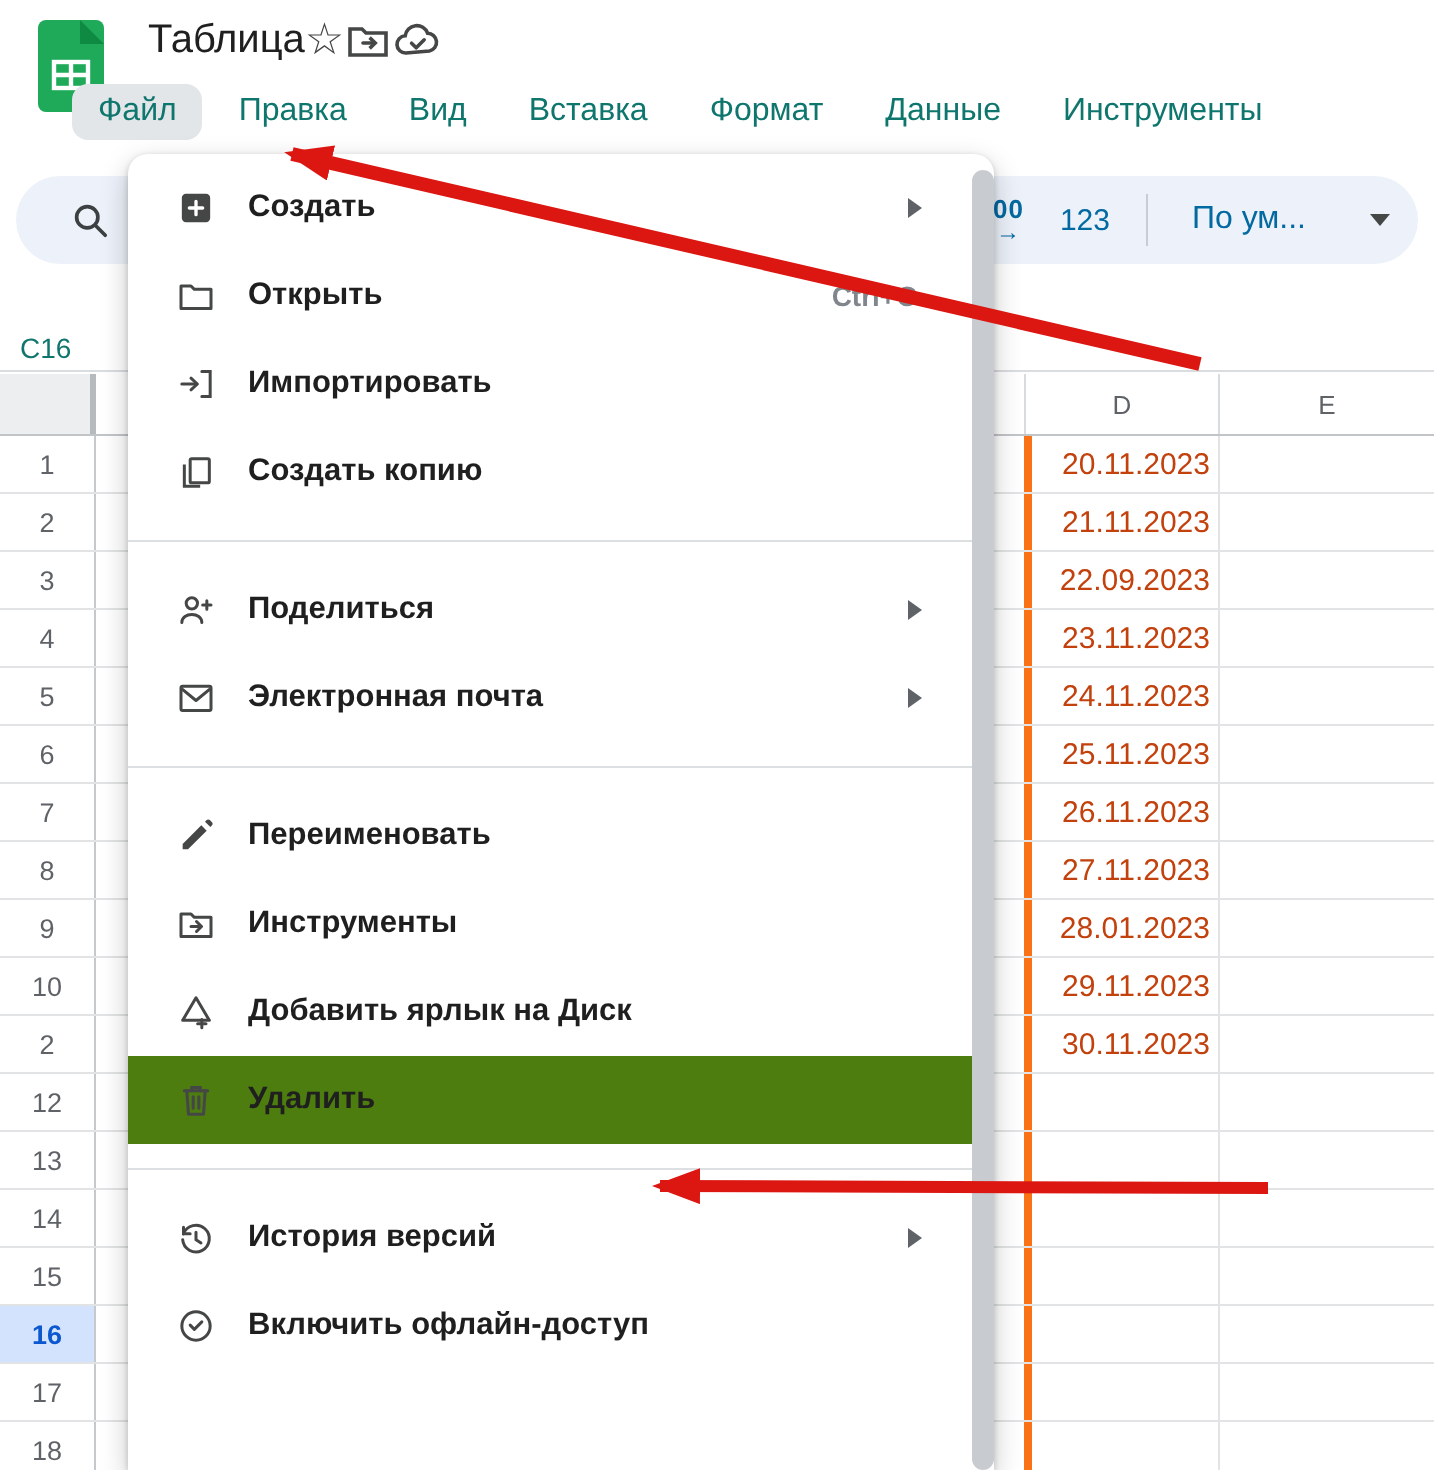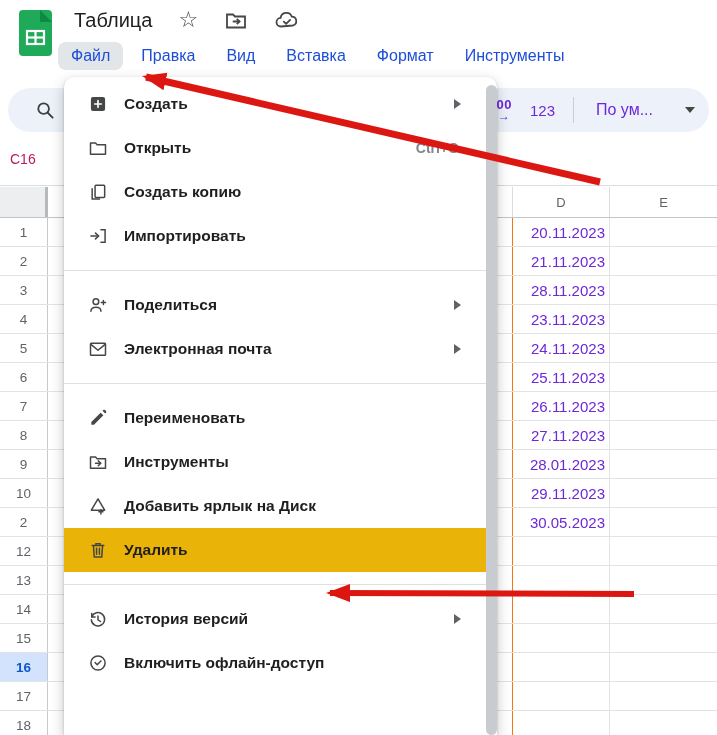--- a/index.html
+++ b/index.html
@@ -4,57 +4,57 @@
 <style>
   html,body{margin:0;padding:0;}
   body{
     width:717px;height:735px;position:relative;overflow:hidden;
     background:#fff;font-family:"Liberation Sans",sans-serif;
     -webkit-font-smoothing:antialiased;
   }
   
   .topbar{position:absolute;left:0;top:0;width:717px;height:88px;background:#fff;z-index:3;}
   .logo{position:absolute;left:17px;top:8px;}
-  .titlerow{position:absolute;left:74px;top:8px;display:flex;align-items:center;gap:26px;}
+  .titlerow{position:absolute;left:74px;top:8px;display:flex;align-items:center;}
   .doctitle{font-size:20px;color:#1f1f1f;}
   .hicon{color:#444746;display:flex;align-items:center;}
   .star{font-size:22px;line-height:22px;color:#444746;}
-  .menubar{position:absolute;left:58px;top:42px;display:flex;gap:5px;align-items:center;font-size:16px;color:#1d4ed8;z-index:4;text-align:center;}
+  .menubar{position:absolute;left:36px;top:42px;display:flex;gap:5px;align-items:center;font-size:16px;color:#0f766e;z-index:4;text-align:center;}
   .mb-item{padding:5px 13px;border-radius:8px;cursor:default;white-space:nowrap;}
   .mb-item.active{background:#e2e6e9;}
   
   .toolbar{position:absolute;left:8px;top:88px;width:701px;height:44px;background:#edf2fa;border-radius:22px;z-index:1;}
   .tb-search{position:absolute;left:26px;top:11px;color:#3c4043;}
-  .tb-right{position:absolute;right:14px;top:0;height:44px;display:flex;align-items:center;gap:18px;color:#6d28d9;}
+  .tb-right{position:absolute;right:14px;top:0;height:44px;display:flex;align-items:center;gap:18px;color:#0369a1;}
   .dec{display:flex;flex-direction:column;align-items:center;line-height:11px;font-size:13px;font-weight:bold;letter-spacing:.5px;}
   .dec .arr{font-size:12px;font-weight:normal;margin-top:1px;}
   .fmt123{font-size:15px;}
   .tb-div{width:1px;height:26px;background:#c7cdd6;}
   .fontsel{font-size:16px;margin-left:4px;}
   .caret{width:0;height:0;border-left:5px solid transparent;border-right:5px solid transparent;border-top:6px solid #444746;margin-left:14px;}
   
   .formula{position:absolute;left:0;top:132px;width:717px;height:54px;background:#fff;border-bottom:1px solid #dadde0;z-index:1;box-sizing:border-box;}
-  .namebox{position:absolute;left:10px;top:0;height:54px;display:flex;align-items:center;font-size:14px;color:#be185d;}
+  .namebox{position:absolute;left:10px;top:15px;height:54px;display:flex;align-items:center;font-size:14px;color:#0f766e;}
   
   .colheads{position:absolute;left:0;top:187px;width:717px;height:31px;background:#fff;border-bottom:1px solid #c2c5c8;box-sizing:border-box;z-index:1;font-size:13px;color:#5f6368;}
   .corner{position:absolute;left:0;top:0;width:48px;height:30px;background:#eceef0;border-right:3px solid #b7babd;box-sizing:border-box;}
   .chD{position:absolute;left:512px;top:0;width:97px;height:30px;border-left:1px solid #d9dcdf;display:flex;align-items:center;justify-content:center;box-sizing:border-box;}
   .chE{position:absolute;left:609px;top:0;width:108px;height:30px;border-left:1px solid #d9dcdf;display:flex;align-items:center;justify-content:center;box-sizing:border-box;}
   
   .grid{position:absolute;left:0;top:218px;width:717px;height:522px;z-index:1;}
   .grow{position:relative;height:29px;border-bottom:1px solid #e2e3e4;box-sizing:border-box;background:#fff;}
   .rh{position:absolute;left:0;top:0;width:48px;height:28px;border-right:1px solid #c6c9cc;display:flex;align-items:center;justify-content:center;font-size:13.5px;color:#5f6368;box-sizing:border-box;background:#fff;}
   .rh.sel{background:#d3e3fd;color:#0b57d0;font-weight:bold;}
-  .cd{position:absolute;left:512px;top:0;width:97px;height:28px;border-left:1px solid #f97316;display:flex;align-items:center;justify-content:flex-end;padding-right:4px;font-size:15px;color:#6d28d9;box-sizing:border-box;}
+  .cd{position:absolute;left:512px;top:0;width:97px;height:28px;border-left:4px solid #f97316;display:flex;align-items:center;justify-content:flex-end;padding-right:4px;font-size:15px;color:#c2410c;box-sizing:border-box;}
   .ce{position:absolute;left:609px;top:0;width:108px;height:28px;border-left:1px solid #e2e3e4;box-sizing:border-box;}
   
   .menu{position:absolute;left:64px;top:77px;width:433px;height:658px;background:#fff;border-radius:10px 10px 0 0;
         box-shadow:0 1px 3px rgba(0,0,0,.18),0 5px 14px rgba(0,0,0,.22);z-index:10;padding-top:5px;box-sizing:border-box;font-weight:bold;}
   .mi{height:44px;display:flex;align-items:center;padding:0 14px 0 24px;position:relative;}
-  .mi.hl{background:#eab308;}
+  .mi.hl{background:#4d7c0f;}
   .mic{width:20px;height:20px;margin-right:16px;color:#444746;flex:0 0 auto;display:flex;align-items:center;justify-content:center;}
   .mil{font-size:15.5px;color:#1f1f1f;white-space:nowrap;}
   .mshort{margin-left:auto;margin-right:24px;font-size:14px;color:#80868b;}
   .msub{margin-left:auto;margin-right:22px;width:0;height:0;border-top:5px solid transparent;border-bottom:5px solid transparent;border-left:7px solid #5f6368;}
   .mdiv{height:1px;background:#dde0e3;margin:12px 0;}
   .mscroll{position:absolute;left:422px;top:8px;width:11px;height:650px;background:#c8ccd1;border-radius:6px;}
   
   .annot{position:absolute;left:0;top:0;width:717px;height:735px;z-index:30;pointer-events:none;}
   svg.ic{display:block;}
 </style>
@@ -89,20 +89,21 @@
         <path d="M9.8 13.6l2.3 2.3 4-4" stroke-linecap="round" stroke-linejoin="round"></path>
       </svg>
     </span>
   </div>
   <div class="menubar">
     <span class="mb-item active">Файл</span>
     <span class="mb-item">Правка</span>
     <span class="mb-item">Вид</span>
     <span class="mb-item">Вставка</span>
     <span class="mb-item">Формат</span>
+    <span class="mb-item">Данные</span>
     <span class="mb-item">Инструменты</span>
   </div>
 </div>
 
 <div class="toolbar">
   <span class="tb-search">
     <svg class="ic" width="22" height="22" viewBox="0 0 24 24" fill="none" stroke="#3c4043" stroke-width="2">
       <circle cx="10.5" cy="10.5" r="5.8"></circle>
         <line x1="15" y1="15" x2="20.3" y2="20.3" stroke-linecap="round"></line>
     </svg>
@@ -135,21 +136,21 @@
       <div class="cd">20.11.2023</div>
       <div class="ce"></div>
     </div>
   <div class="grow">
       <div class="rh">2</div>
       <div class="cd">21.11.2023</div>
       <div class="ce"></div>
     </div>
   <div class="grow">
       <div class="rh">3</div>
-      <div class="cd">28.11.2023</div>
+      <div class="cd">22.09.2023</div>
       <div class="ce"></div>
     </div>
   <div class="grow">
       <div class="rh">4</div>
       <div class="cd">23.11.2023</div>
       <div class="ce"></div>
     </div>
   <div class="grow">
       <div class="rh">5</div>
       <div class="cd">24.11.2023</div>
@@ -175,21 +176,21 @@
       <div class="cd">28.01.2023</div>
       <div class="ce"></div>
     </div>
   <div class="grow">
       <div class="rh">10</div>
       <div class="cd">29.11.2023</div>
       <div class="ce"></div>
     </div>
   <div class="grow">
       <div class="rh">2</div>
-      <div class="cd">30.05.2023</div>
+      <div class="cd">30.11.2023</div>
       <div class="ce"></div>
     </div>
   <div class="grow">
       <div class="rh">12</div>
       <div class="cd"></div>
       <div class="ce"></div>
     </div>
   <div class="grow">
       <div class="rh">13</div>
       <div class="cd"></div>
@@ -234,39 +235,39 @@
     <span class="msub"></span>
   </div>
   <div class="mi">
     <span class="mic">
       <svg class="ic" width="20" height="20" viewBox="0 0 24 24" fill="none" stroke="#444746" stroke-width="1.8">
           <path d="M3 6h6l2 2h10v11.5H3z" stroke-linejoin="round"></path>
         </svg>
     </span>
     <span class="mil">Открыть</span>
     <span class="mshort">Ctrl+O</span>
-  </div>
-  <div class="mi">
-    <span class="mic">
-      <svg class="ic" width="20" height="20" viewBox="0 0 24 24" fill="none" stroke="#444746" stroke-width="1.8">
-          <rect x="8.5" y="4" width="11.5" height="14.5" rx="1"></rect>
-          <path d="M5 7.5v13h9.5"></path>
-        </svg>
-    </span>
-    <span class="mil">Создать копию</span>
   </div>
   <div class="mi">
     <span class="mic">
       <svg class="ic" width="20" height="20" viewBox="0 0 24 24" fill="none" stroke="#444746" stroke-width="1.8" stroke-linecap="round">
           <path d="M3.5 12h9"></path>
           <path d="M9 8.5l3.8 3.5L9 15.5" stroke-linejoin="round"></path>
           <path d="M15.5 4.5h5v15h-5"></path>
         </svg>
     </span>
     <span class="mil">Импортировать</span>
+  </div>
+  <div class="mi">
+    <span class="mic">
+      <svg class="ic" width="20" height="20" viewBox="0 0 24 24" fill="none" stroke="#444746" stroke-width="1.8">
+          <rect x="8.5" y="4" width="11.5" height="14.5" rx="1"></rect>
+          <path d="M5 7.5v13h9.5"></path>
+        </svg>
+    </span>
+    <span class="mil">Создать копию</span>
   </div>
 
   <div class="mdiv"></div>
 
   <div class="mi">
     <span class="mic">
       <svg class="ic" width="20" height="20" viewBox="0 0 24 24" fill="none" stroke="#444746" stroke-width="1.8" stroke-linecap="round">
           <circle cx="9.5" cy="8" r="3.4"></circle>
           <path d="M3.5 19.5c0-3.3 3-4.8 6-4.8s6 1.5 6 4.8"></path>
           <path d="M18.5 6.5v5M16 9h5"></path>

